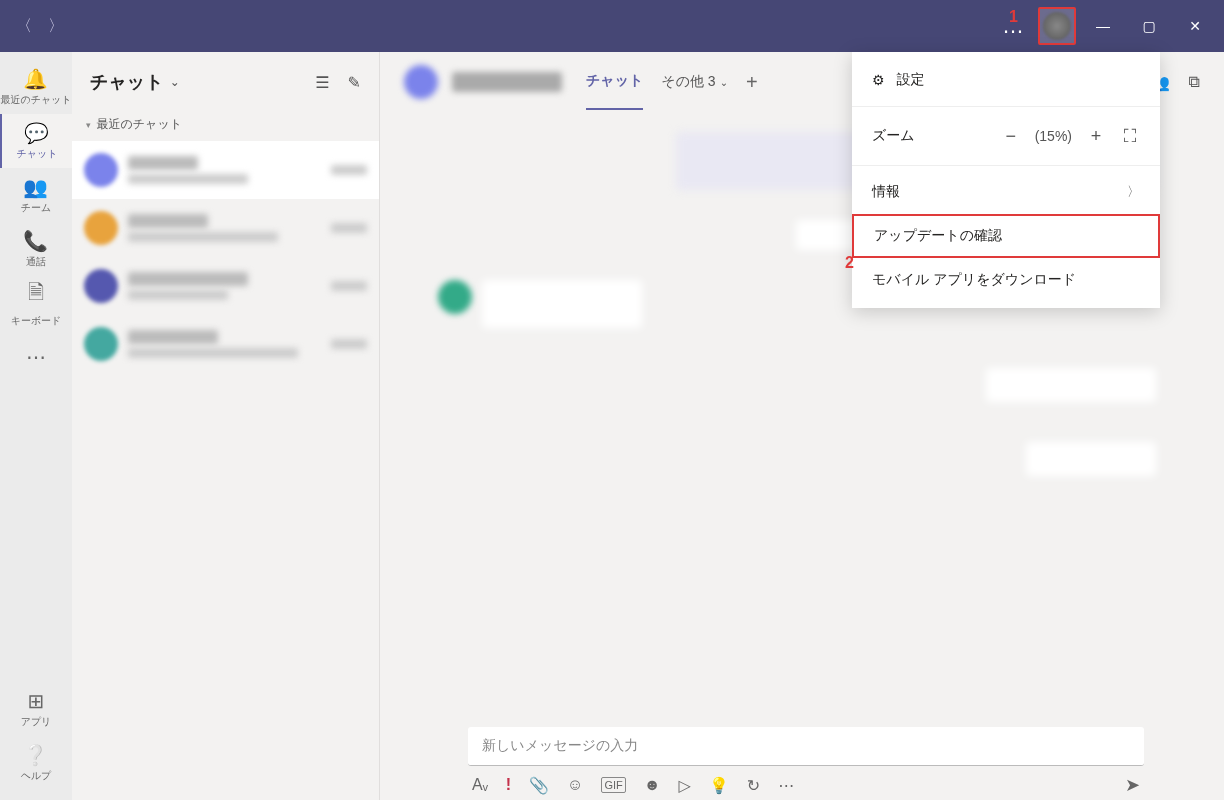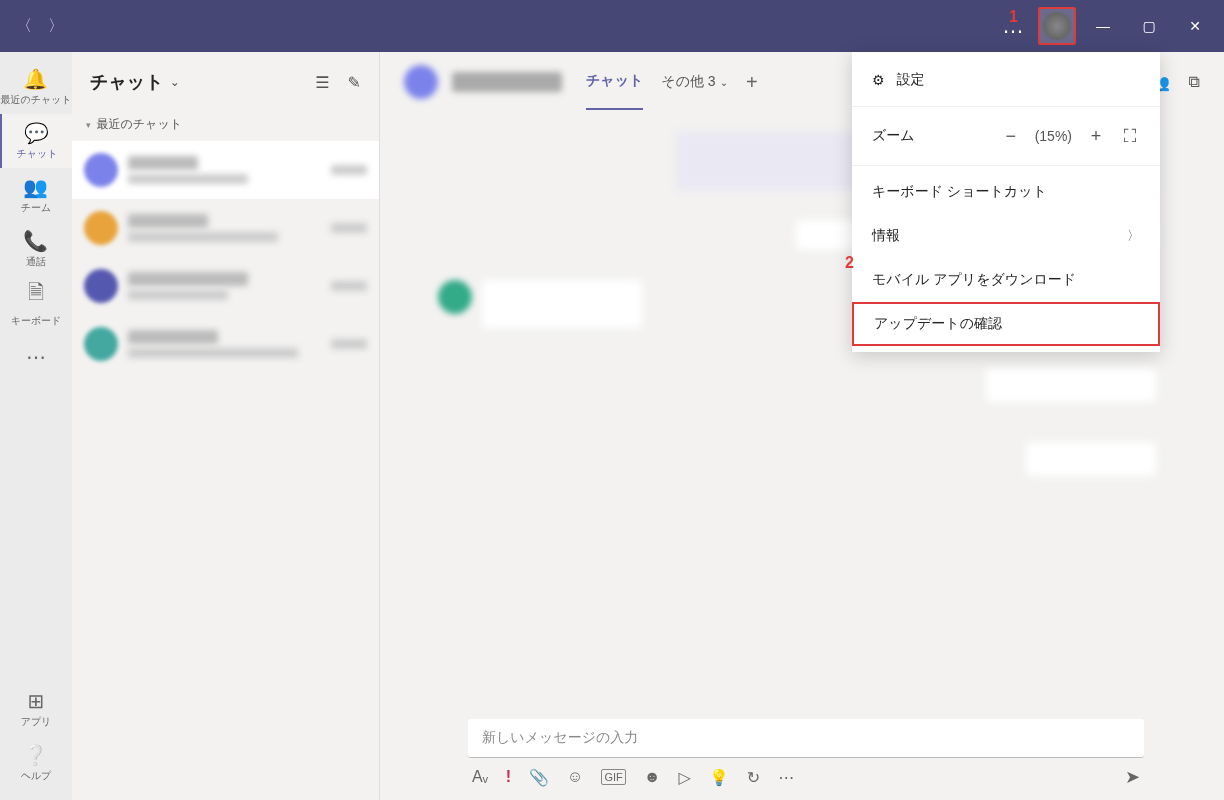--- a/index.html
+++ b/index.html
@@ -56,21 +56,21 @@
 .conv-body { position:absolute; top:60px; bottom:72px; left:0; right:0; overflow:hidden; padding:20px 28px; }
 .date-sep { text-align:center; font-size:12px; color:#666; margin:180px 0 16px; }
 .msg-in { max-width:480px; background:#e9e8f3; border-radius:4px; padding:12px; margin-left:auto; margin-right:40px; filter:blur(4px); height:58px; margin-bottom:30px;}
 .msg-in2 { max-width:360px; background:#fff; border-radius:4px; padding:10px; margin-left:auto; margin-right:40px; filter:blur(4px); height:30px; margin-bottom:30px;}
 .msg-out { display:flex; gap:10px; margin:20px 0 0 30px;}
 .msg-out .av { width:34px; height:34px; border-radius:50%; background:#3a8; filter:blur(3px);}
 .msg-out .bubble { background:#fff; border-radius:4px; padding:12px; filter:blur(4px); height:48px; width:160px;}
 .msg-small { width:170px; height:34px; background:#fff; border-radius:4px; margin-left:auto; margin-right:40px; margin-top:40px; filter:blur(4px);}
 
 
-.composer { position:absolute; left:88px; right:80px; bottom:12px; }
+.composer { position:absolute; left:88px; right:80px; bottom:4px; }
 .compose-box { background:#fff; border-radius:3px; border-bottom:1px solid #bbb; padding:10px 14px; font-size:14px; color:#888; }
 .compose-tools { display:flex; align-items:center; gap:18px; padding:8px 4px 0; color:#666; font-size:16px;}
 .compose-tools .send { margin-left:auto; font-size:18px; }
 
 
 .dropdown { position:absolute; top:52px; right:64px; width:308px; background:#fff; box-shadow:0 4px 18px rgba(0,0,0,.18); z-index:50; padding:6px 0;}
 .dd-row { height:44px; display:flex; align-items:center; padding:0 20px; font-size:14px; color:#252423; cursor:pointer; gap:12px;}
 .dd-row.highlight { border:2px solid #e03a3a; }
 .dd-row .right { margin-left:auto; color:#666; font-size:13px; }
 .dd-zoom { height:50px; display:flex; align-items:center; padding:0 20px; font-size:14px; color:#252423; gap:14px;}
@@ -234,28 +234,25 @@
     <span>ズーム</span>
     <div class="zctl">
       <span class="zbtn">−</span>
       <span>(15%)</span>
       <span class="zbtn">+</span>
       <span class="zbtn">⛶</span>
     </div>
   </div>
   <div class="dd-sep"></div>
   <div class="dd-row">
-    <span>キーボード ショートカット</span>
-  </div>
-  <div class="dd-row">
     <span>情報</span>
     <span class="right">〉</span>
   </div>
+  <div class="dd-row highlight">
+    <span>アップデートの確認</span>
+  </div>
   <div class="dd-row">
     <span>モバイル アプリをダウンロード</span>
   </div>
-  <div class="dd-row highlight">
-    <span>アップデートの確認</span>
-  </div>
 </div>
 
 <span class="anno" style="top:8px; right:206px;">1</span>
 <span class="anno" style="top:254px; right:370px;">2</span>
 
 </body></html>

